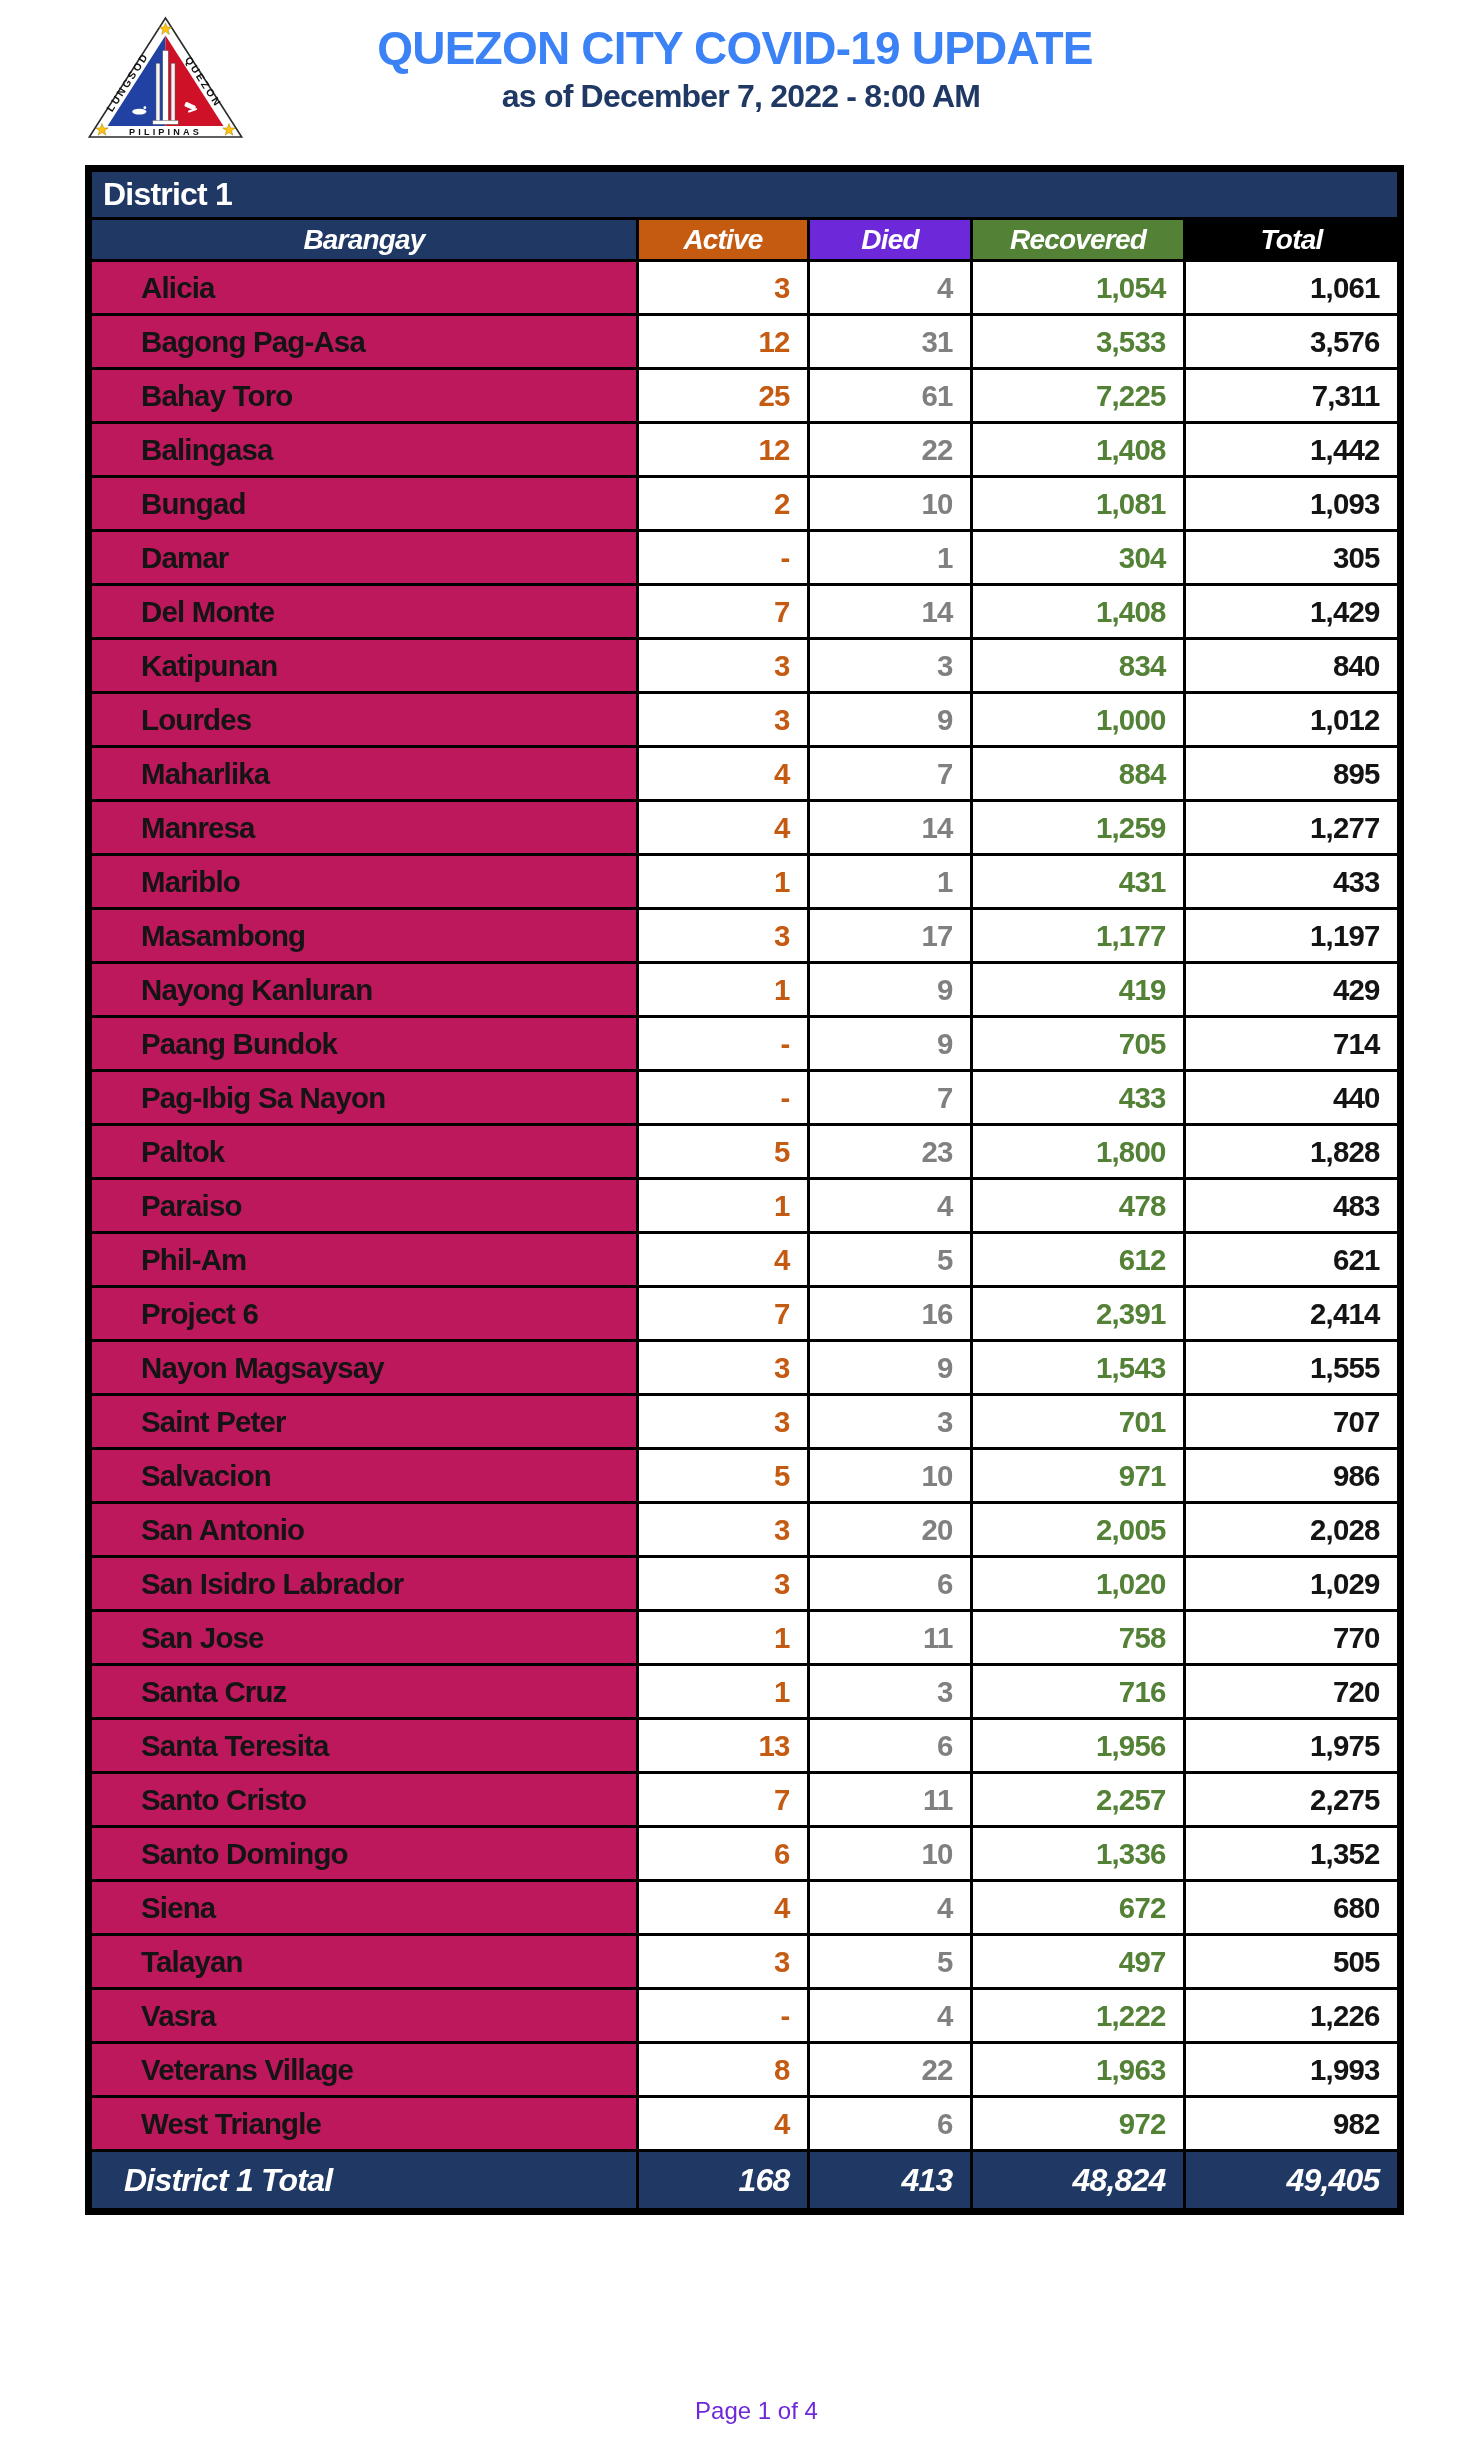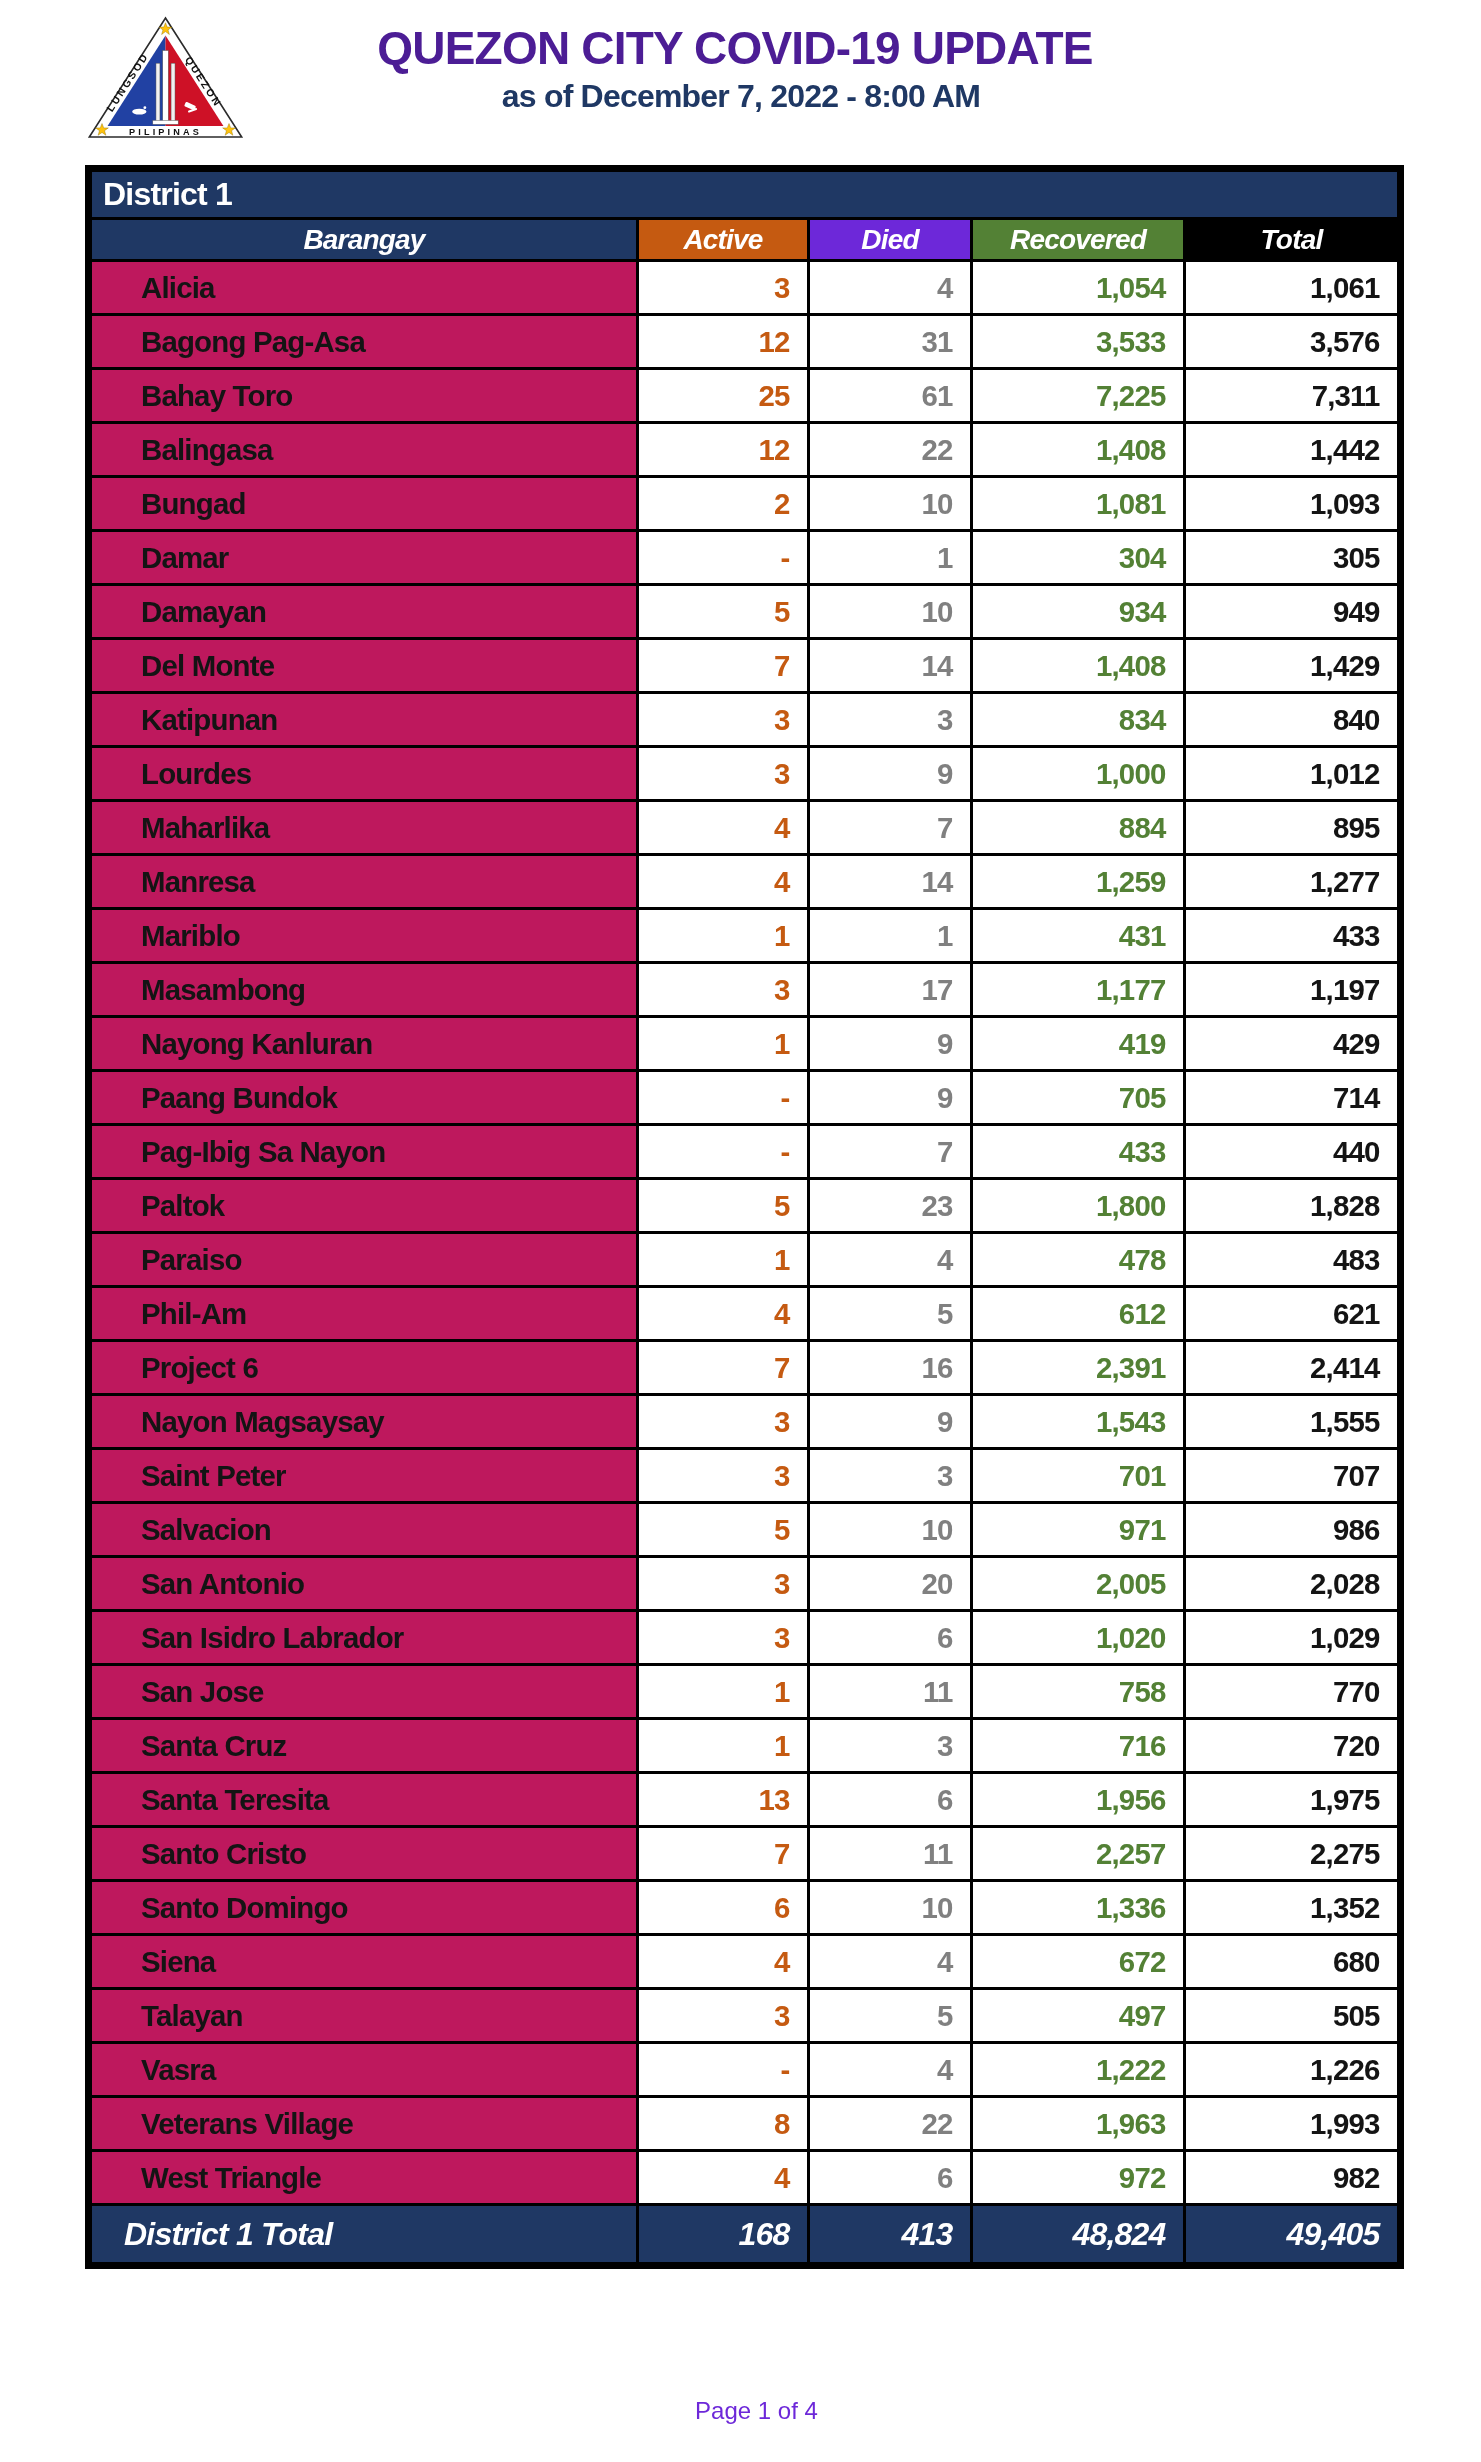--- a/index.html
+++ b/index.html
@@ -7,21 +7,21 @@
     width:1482px;height:2462px;position:relative;background:#ffffff;
     font-family:"Liberation Sans",sans-serif;
     -webkit-font-smoothing:antialiased;
   }
   .page{position:absolute;inset:0;}
 
   
   .logo{position:absolute;left:86px;top:14.3px;width:159px;height:127px;}
   .page-title{
     position:absolute;left:0;right:12px;top:21px;text-align:center;
-    font-size:46px;font-weight:bold;color:#4c1d95;letter-spacing:-0.8px;
+    font-size:46px;font-weight:bold;color:#3b82f6;letter-spacing:-0.8px;
   }
   .page-subtitle{
     position:absolute;left:0;right:0;top:78px;text-align:center;
     font-size:32px;font-weight:bold;color:#1F3864;letter-spacing:-0.8px;
   }
 
   
   .table-wrap{position:absolute;left:85px;top:165px;}
   table.covid{
     border-collapse:collapse;table-layout:fixed;width:1313px;
@@ -165,27 +165,20 @@
             <td class="cell-num col-total-val">1,093</td>
           </tr>
           <tr>
             <td class="cell-name">Damar</td>
             <td class="cell-num col-active-val">-</td>
             <td class="cell-num col-died-val">1</td>
             <td class="cell-num col-recovered-val">304</td>
             <td class="cell-num col-total-val">305</td>
           </tr>
           <tr>
-            <td class="cell-name">Damayan</td>
-            <td class="cell-num col-active-val">5</td>
-            <td class="cell-num col-died-val">10</td>
-            <td class="cell-num col-recovered-val">934</td>
-            <td class="cell-num col-total-val">949</td>
-          </tr>
-          <tr>
             <td class="cell-name">Del Monte</td>
             <td class="cell-num col-active-val">7</td>
             <td class="cell-num col-died-val">14</td>
             <td class="cell-num col-recovered-val">1,408</td>
             <td class="cell-num col-total-val">1,429</td>
           </tr>
           <tr>
             <td class="cell-name">Katipunan</td>
             <td class="cell-num col-active-val">3</td>
             <td class="cell-num col-died-val">3</td>

